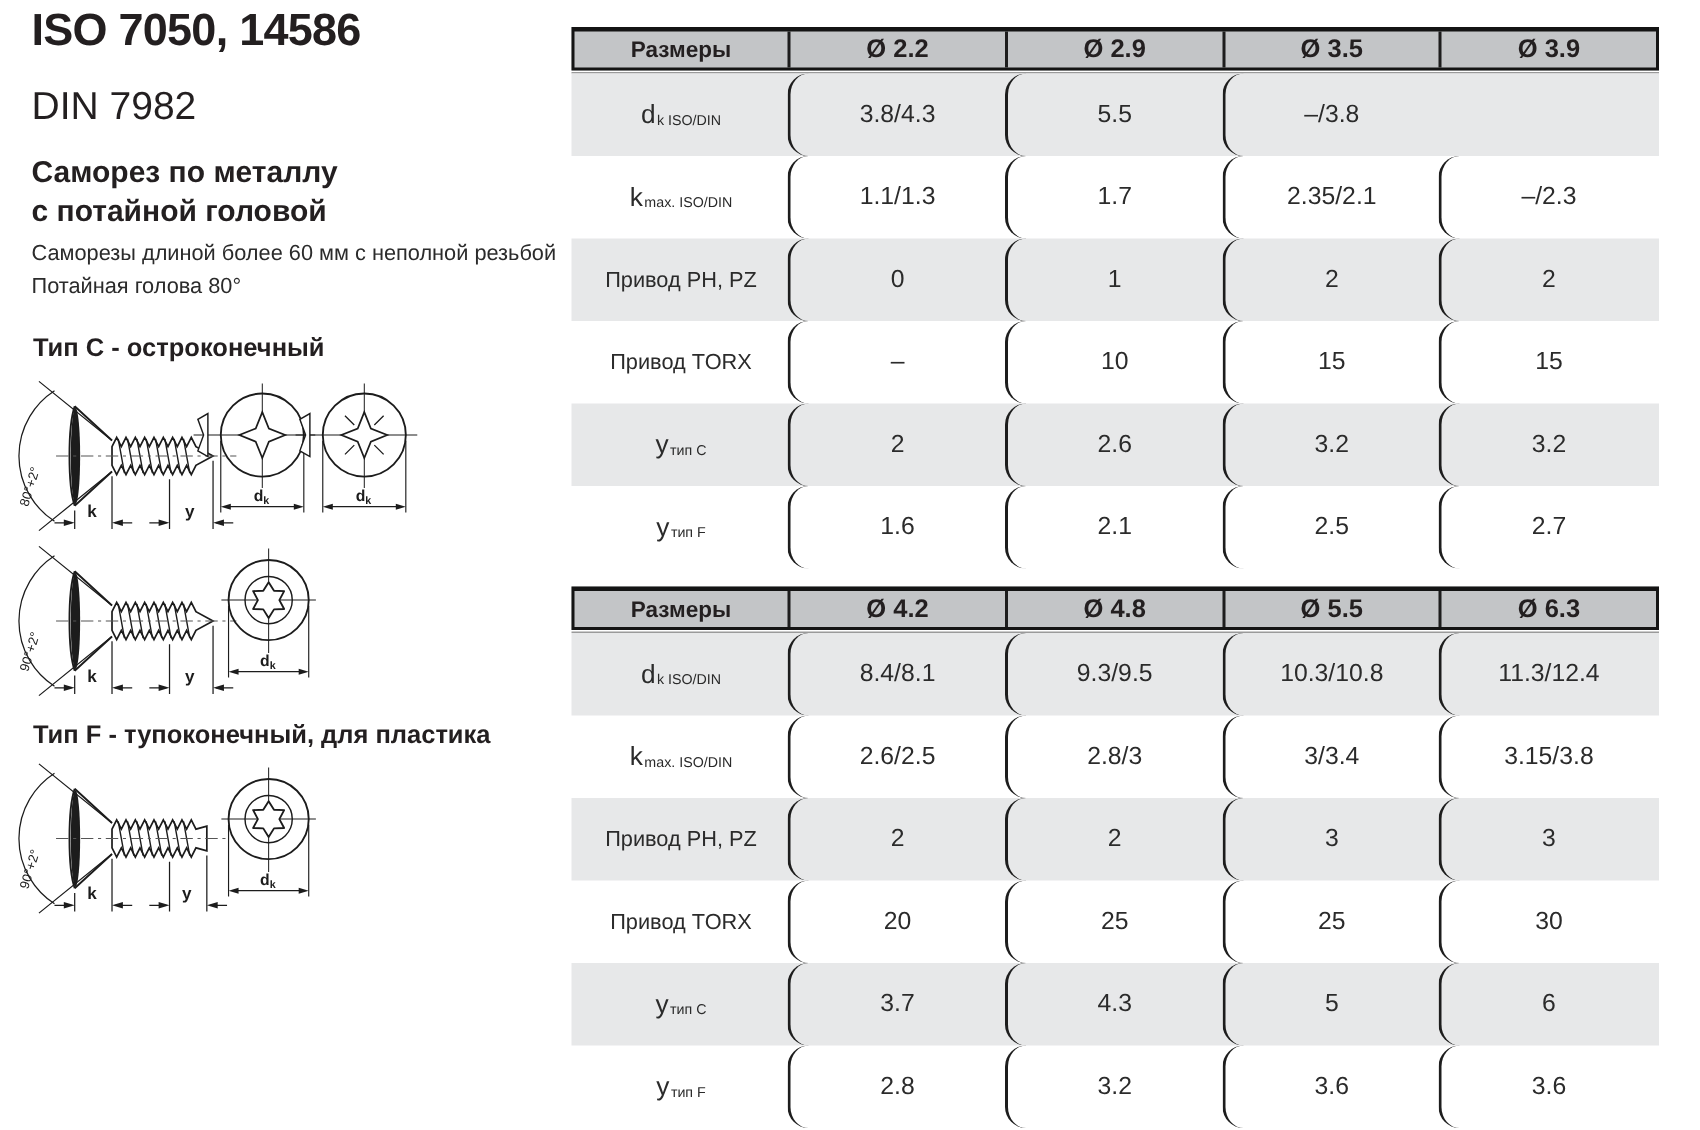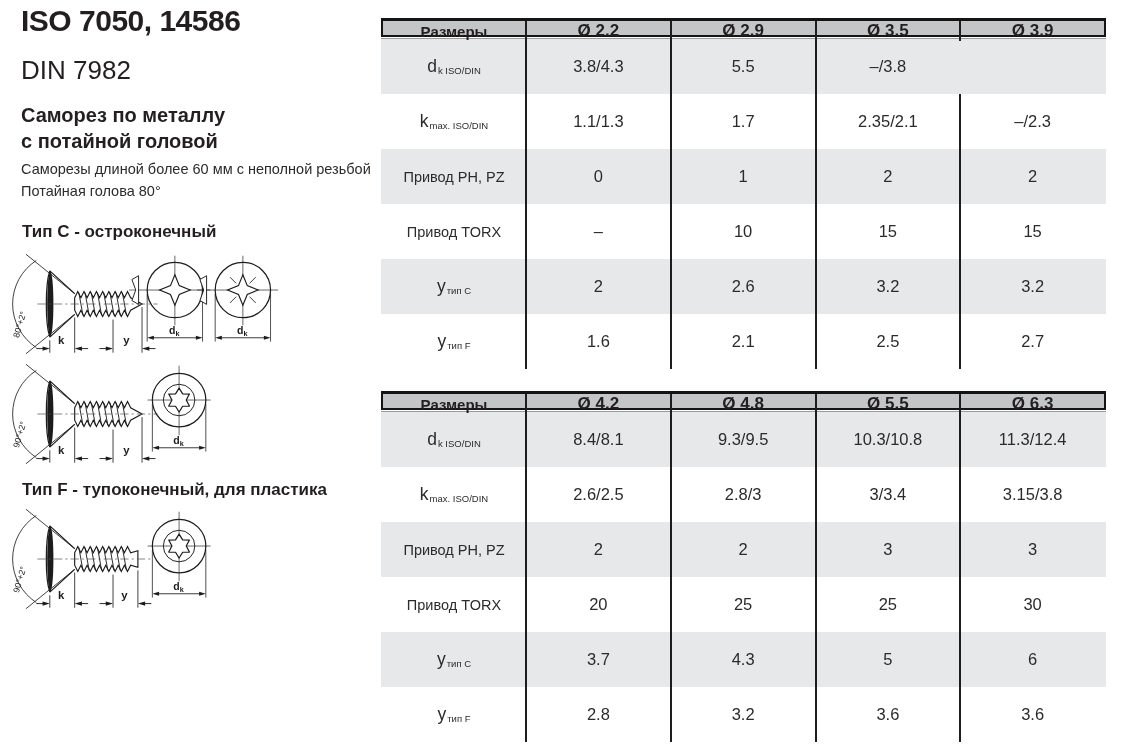--- a/index.html
+++ b/index.html
@@ -17,32 +17,32 @@
   .typec{left:22px;top:222px;}
   .typef{left:22px;top:480px;}
   
   svg{position:absolute;overflow:visible;}
   .dim{font-family:"Liberation Sans",sans-serif;font-size:11px;font-weight:bold;fill:#1c1c1c;}
   .ang{font-family:"Liberation Sans",sans-serif;font-size:8.5px;fill:#1c1c1c;}
   
   .dtable{position:absolute;left:381px;width:725px;}
   .drow{display:grid;grid-template-columns:142px 1fr 1fr 1fr 1fr;align-items:stretch;box-sizing:border-box;}
   .drow.head{
-    background:var(--header-bg,#c3c5c7);height:19px;
+    background:var(--header-bg,#c3c5c7);height:29px;
     border-top:3px solid #141414;border-bottom:2px solid #141414;
     border-left:2px solid #141414;border-right:2px solid #141414;
   }
   .head-rule{height:1px;background:#9a9a9a;margin-top:1px;}
   .drow.body{height:55px;border-left:2px solid transparent;border-right:2px solid transparent;}
   .drow.body.shaded{background:var(--row-shaded,#e7e8e9);}
   .cell{display:flex;justify-content:center;align-items:center;box-sizing:border-box;}
   .cell:not(:first-child){border-left:2px solid #1d1d1d;}
   .hcell{font-weight:bold;font-size:15px;}
   .hcell.num{font-size:17px;}
-  .val{font-size:16.5px;color:#2b2b2b;}
+  .val{font-size:16.5px;color:#2b2b2b;border-radius:14px;}
   .lab-plain{font-size:14.5px;color:#2b2b2b;}
   .lab-main{font-size:17.5px;color:#2b2b2b;}
   .lab-sub{font-size:9.5px;color:#2b2b2b;transform:translateY(4px);margin-left:1px;}
 </style>
 </head>
 <body>
 
 <div class="page">
 
   <div class="abs title">ISO 7050, 14586</div>

